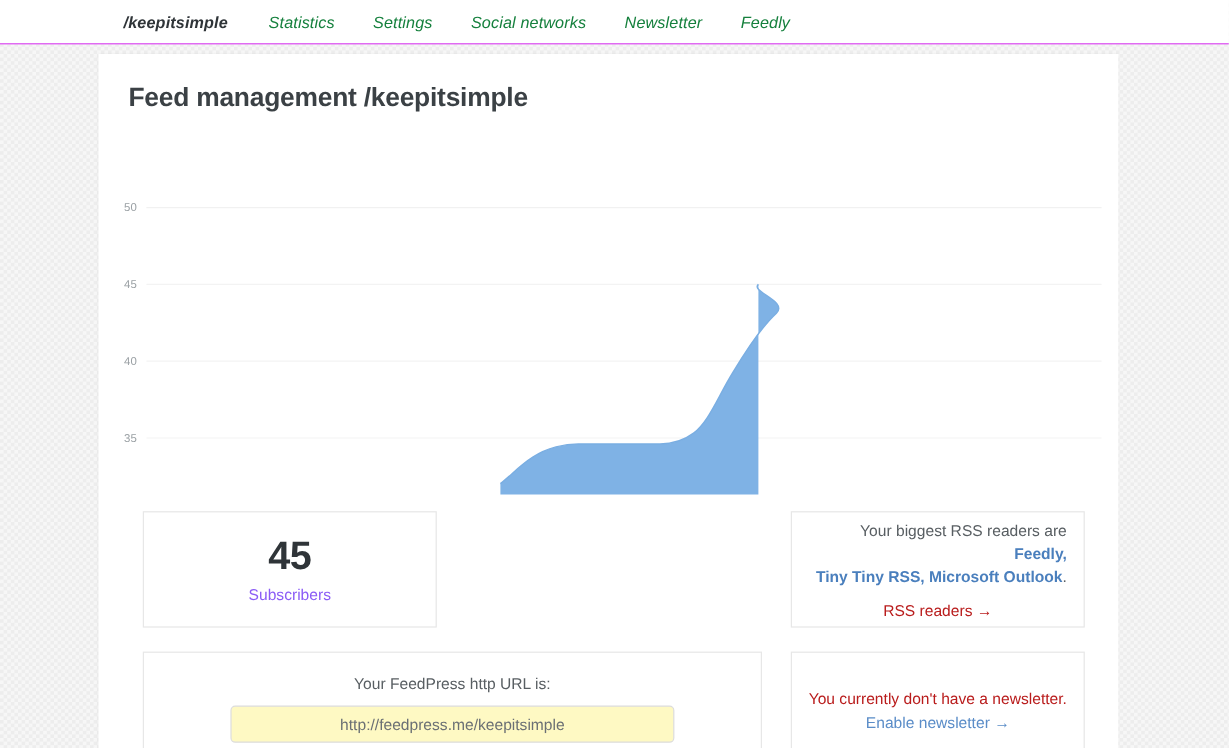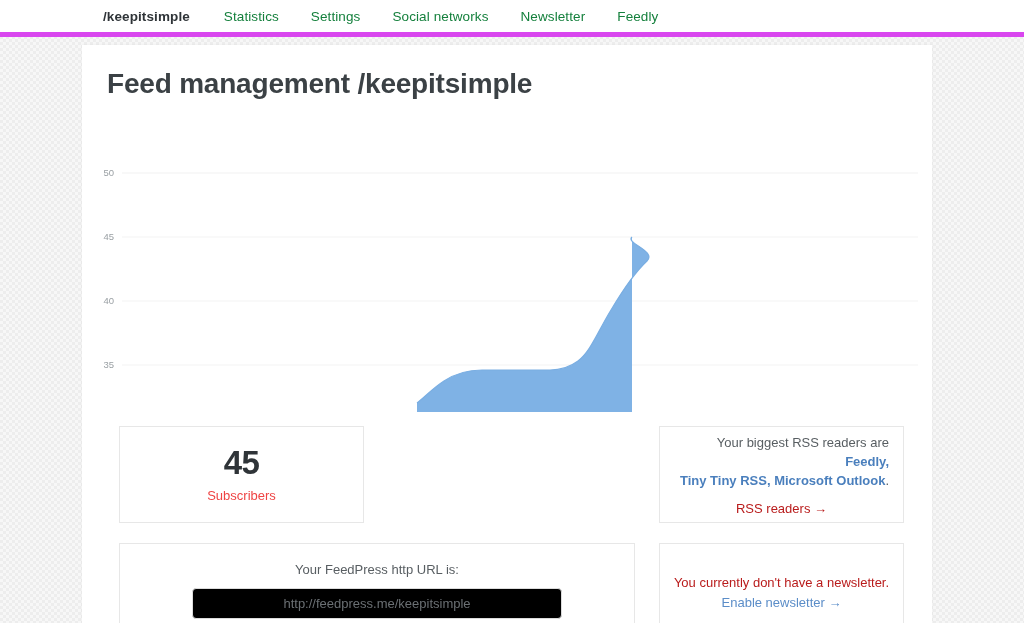--- a/index.html
+++ b/index.html
@@ -21,25 +21,26 @@
     color: #3f4549;
   }
 
   
   .topnav {
     position: absolute;
     top: 0; left: 0;
     width: 1024px;
     height: 37px;
     background: #ffffff;
-    border-bottom: 5px solid #d946ef;
+    border-bottom: 1px solid #d946ef;
     box-sizing: border-box;
     display: flex;
     align-items: center;
     padding-left: 103px;
+    font-style: italic;
   }
   .nav-item {
     font-size: 13.5px;
     color: #15803d;
     margin-right: 32px;
     white-space: nowrap;
     cursor: pointer;
     letter-spacing: .1px;
   }
   .nav-item.brand {
@@ -56,21 +57,21 @@
     width: 850px;
     height: 600px;
     background: #ffffff;
     box-shadow: 0 0 2px rgba(0,0,0,.06);
   }
 
   .page-title {
     position: absolute;
     left: 25px;
     top: 23px;
-    font-size: 28px;
+    font-size: 22px;
     font-weight: bold;
     color: #3b4145;
     letter-spacing: -.2px;
   }
 
   
   .chart-wrap {
     position: absolute;
     left: 0;
     top: 72px;
@@ -105,21 +106,21 @@
 
   .big-number {
     font-size: 33px;
     font-weight: bold;
     color: #2f3438;
     line-height: 1.05;
     letter-spacing: -.5px;
   }
   .sub-label {
     font-size: 13px;
-    color: #ef4444;
+    color: #8b5cf6;
     margin-top: 7px;
   }
 
   .card-text {
     font-size: 13px;
     line-height: 19px;
     color: #585e62;
     padding: 0 14px;
     text-align: right;
   }
@@ -137,21 +138,21 @@
   .url-label {
     font-size: 13px;
     color: #585e62;
     margin-bottom: 11px;
   }
   .url-input {
     width: 370px;
     height: 31px;
     border: 1px solid #dcdcdc;
     border-radius: 4px;
-    background: #000000;
+    background: #fef9c3;
     text-align: center;
     font-family: "Liberation Sans", sans-serif;
     font-size: 13px;
     color: #6b7074;
     box-sizing: border-box;
     outline: none;
   }
 
   .news-text {
     font-size: 13px;

